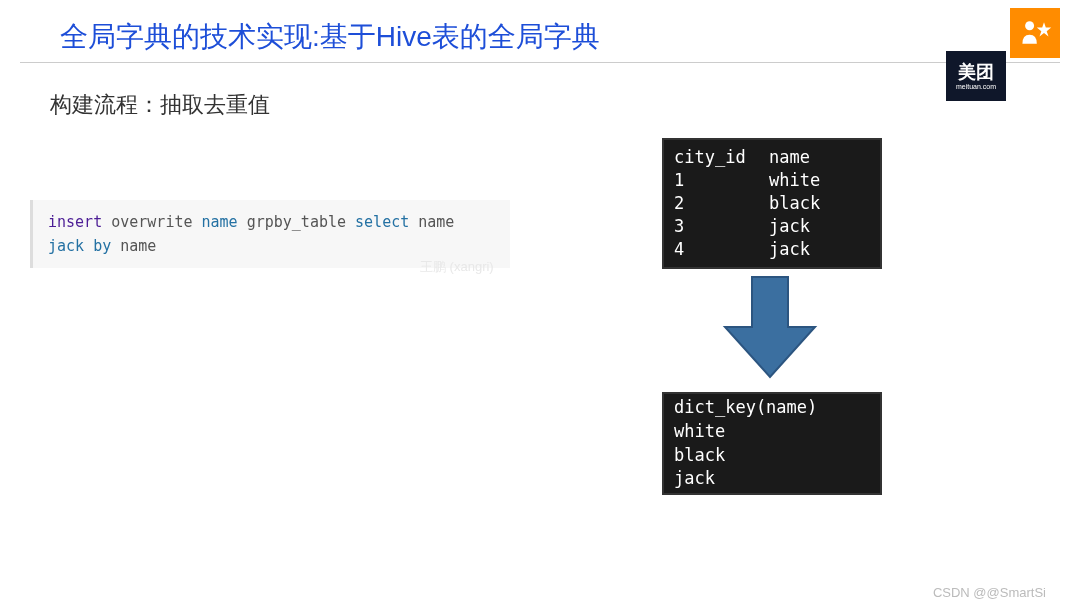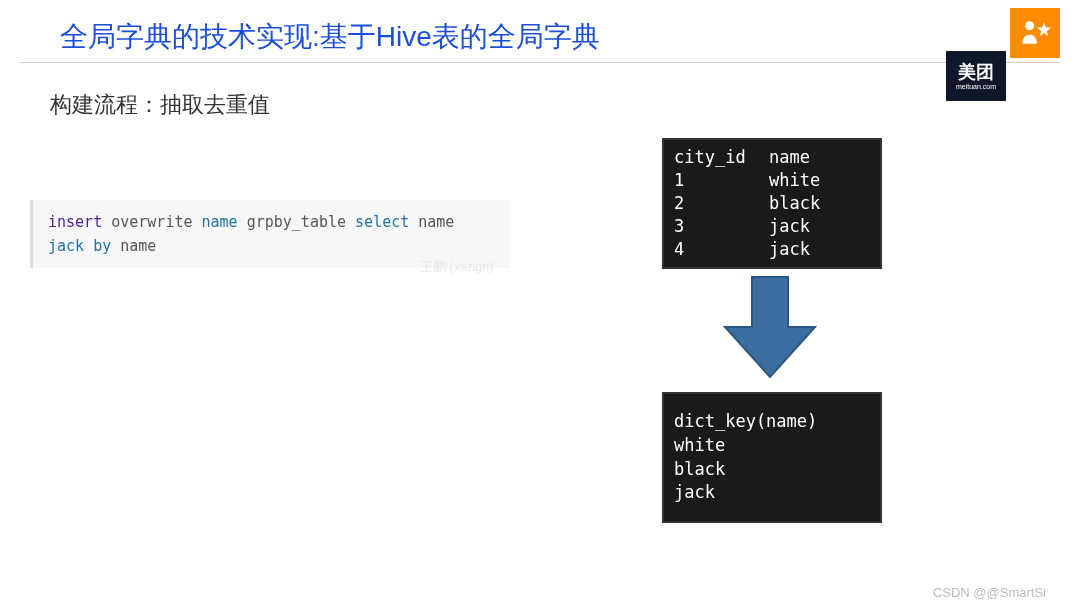--- a/index.html
+++ b/index.html
@@ -126,21 +126,21 @@
     }
     .table-bottom {
       position: absolute;
       top: 392px;
       left: 662px;
       width: 220px;
       background: #1a1a1a;
       color: #fff;
       font-family: Consolas, Monaco, monospace;
       font-size: 17px;
-      padding: 16px 10px;
+      padding: 2px 10px;
       line-height: 1.4;
       border: 2px solid #333;
     }
     .footer-watermark {
       position: absolute;
       bottom: 8px;
       right: 34px;
       font-size: 13px;
       color: #bbb;
       font-family: sans-serif;

